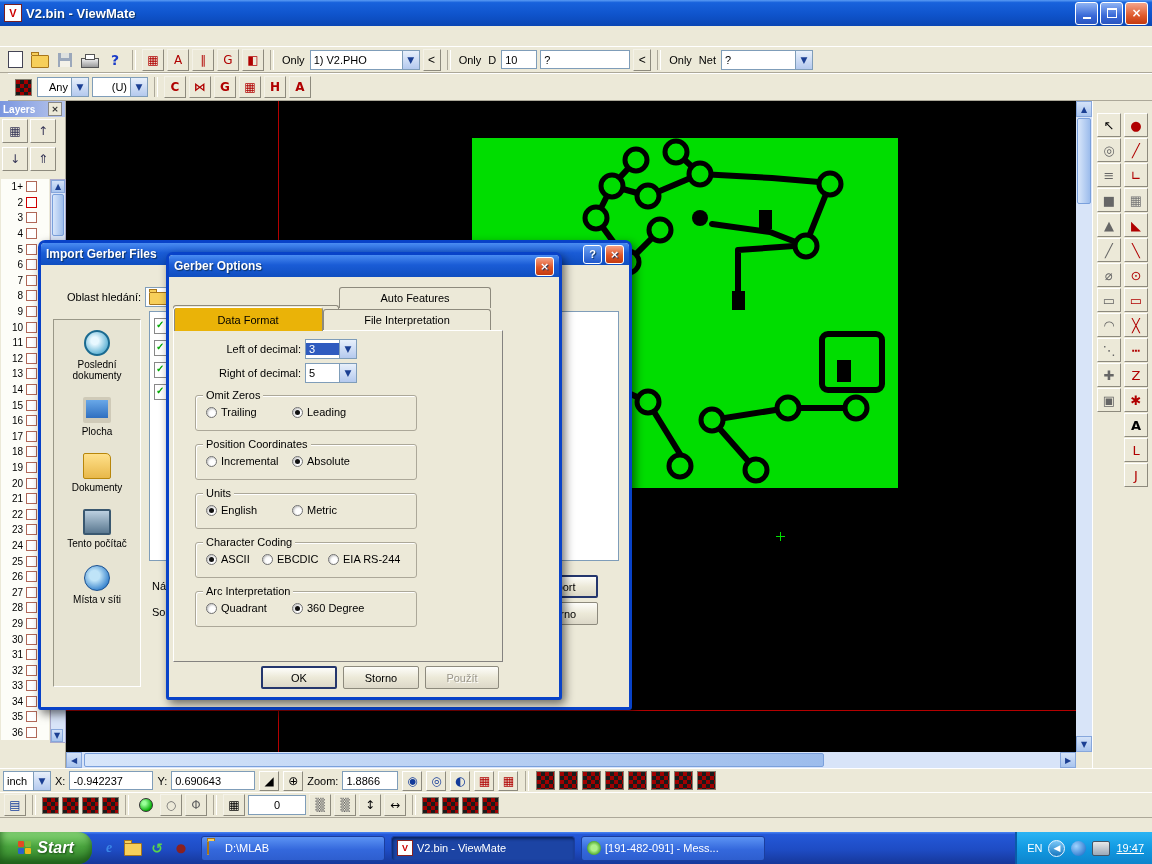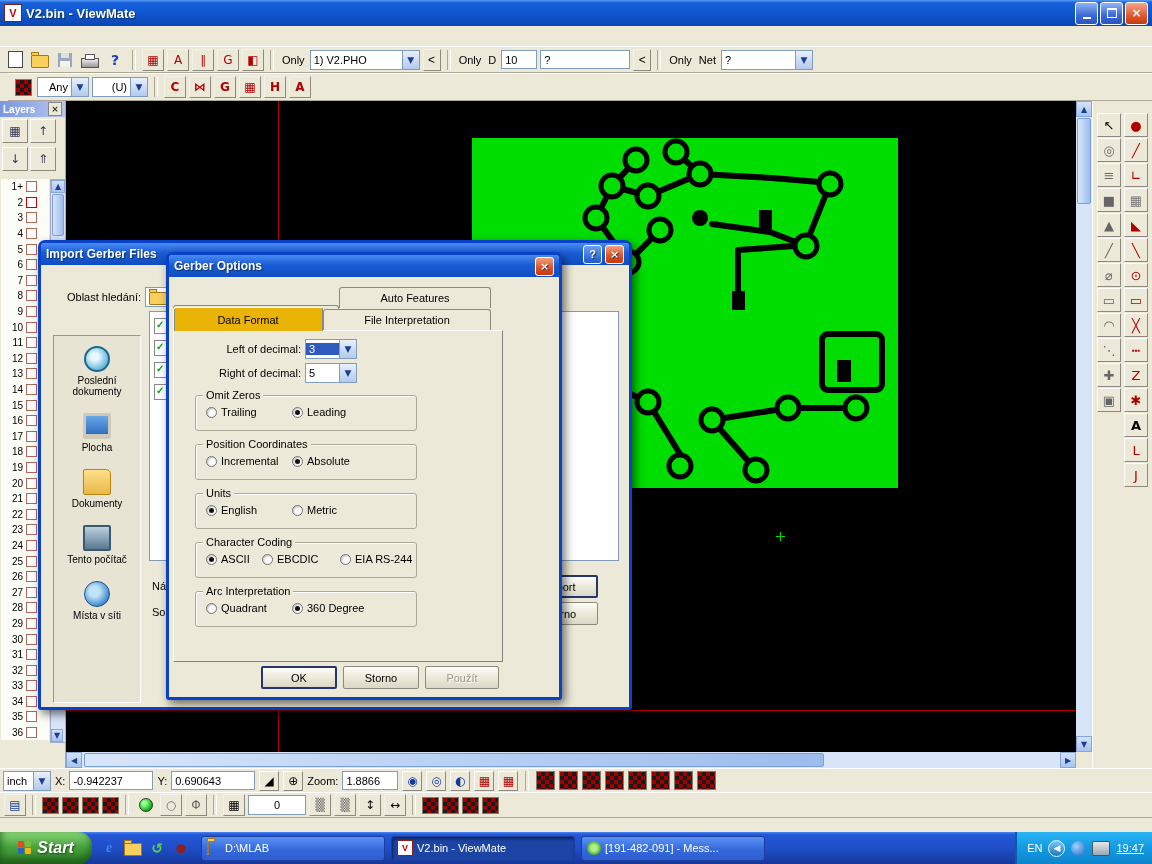--- a/index.html
+++ b/index.html
@@ -172,21 +172,21 @@
   .tabpanel{position:absolute;background:#ece9d8;border:1px solid;border-color:#fff #848280 #848280 #fff;z-index:2;}
   .group{position:absolute;border:1px solid #aca899;border-radius:3px;box-shadow:1px 1px 0 #fff inset;}
   .glabel{position:absolute;top:-7px;left:7px;background:#ece9d8;padding:0 3px;}
   .radio{position:absolute;display:flex;align-items:center;gap:4px;}
   .rdot{width:11px;height:11px;border-radius:50%;border:1px solid #707070;background:#fff;
     box-shadow:inset 1px 1px 2px rgba(0,0,0,.25);box-sizing:border-box;}
   .rdot.on{position:relative;}
   .rdot.on::after{content:"";position:absolute;left:2px;top:2px;width:5px;height:5px;border-radius:50%;background:#111;}
 
   
-  .places{position:absolute;left:12px;top:70px;width:88px;height:368px;background:#e7e4d3;
+  .places{position:absolute;left:12px;top:54px;width:88px;height:368px;background:#e7e4d3;
     border:1px solid;border-color:#9a9888 #fff #fff #9a9888;display:flex;flex-direction:column;align-items:center;
     padding-top:10px;gap:16px;box-sizing:border-box;}
   .place{text-align:center;width:84px;}
   .place-label{font-size:10px;line-height:11px;margin-top:3px;}
   .place-ico{width:28px;height:26px;margin:0 auto;box-sizing:border-box;}
   .place:nth-of-type(1) .place-ico{width:26px;height:26px;border-radius:50%;border:2px solid #1a6a90;
     background:radial-gradient(circle at 40% 40%,#e8f8ff 20%,#6ab8d8 70%);}
   .place:nth-of-type(2) .place-ico{background:linear-gradient(#69a8e8,#2f6fc0);border:3px solid #cfcab8;
     border-bottom-width:5px;border-radius:2px;}
   .place:nth-of-type(3) .place-ico{background:linear-gradient(#ffe08a,#e8b84a);border:1px solid #b8860b;border-radius:2px 5px 2px 2px;}
@@ -835,21 +835,21 @@
       <div class="group" style="left:26px;top:265px;width:220px;height:34px;z-index:4">
         <span class="glabel">Character Coding</span>
         <span class="radio" style="left:10px;top:10px">
           <span class="rdot on"></span>
             <span>ASCII</span>
           </span>
         <span class="radio" style="left:66px;top:10px">
           <span class="rdot"></span>
             <span>EBCDIC</span>
           </span>
-        <span class="radio" style="left:144px;top:10px">
+        <span class="radio" style="left:132px;top:10px">
           <span class="rdot"></span>
             <span>EIA RS-244</span>
           </span>
       </div>
 
       <div class="group" style="left:26px;top:314px;width:220px;height:34px;z-index:4">
         <span class="glabel">Arc Interpretation</span>
         <span class="radio" style="left:10px;top:10px">
           <span class="rdot"></span>
             <span>Quadrant</span>

